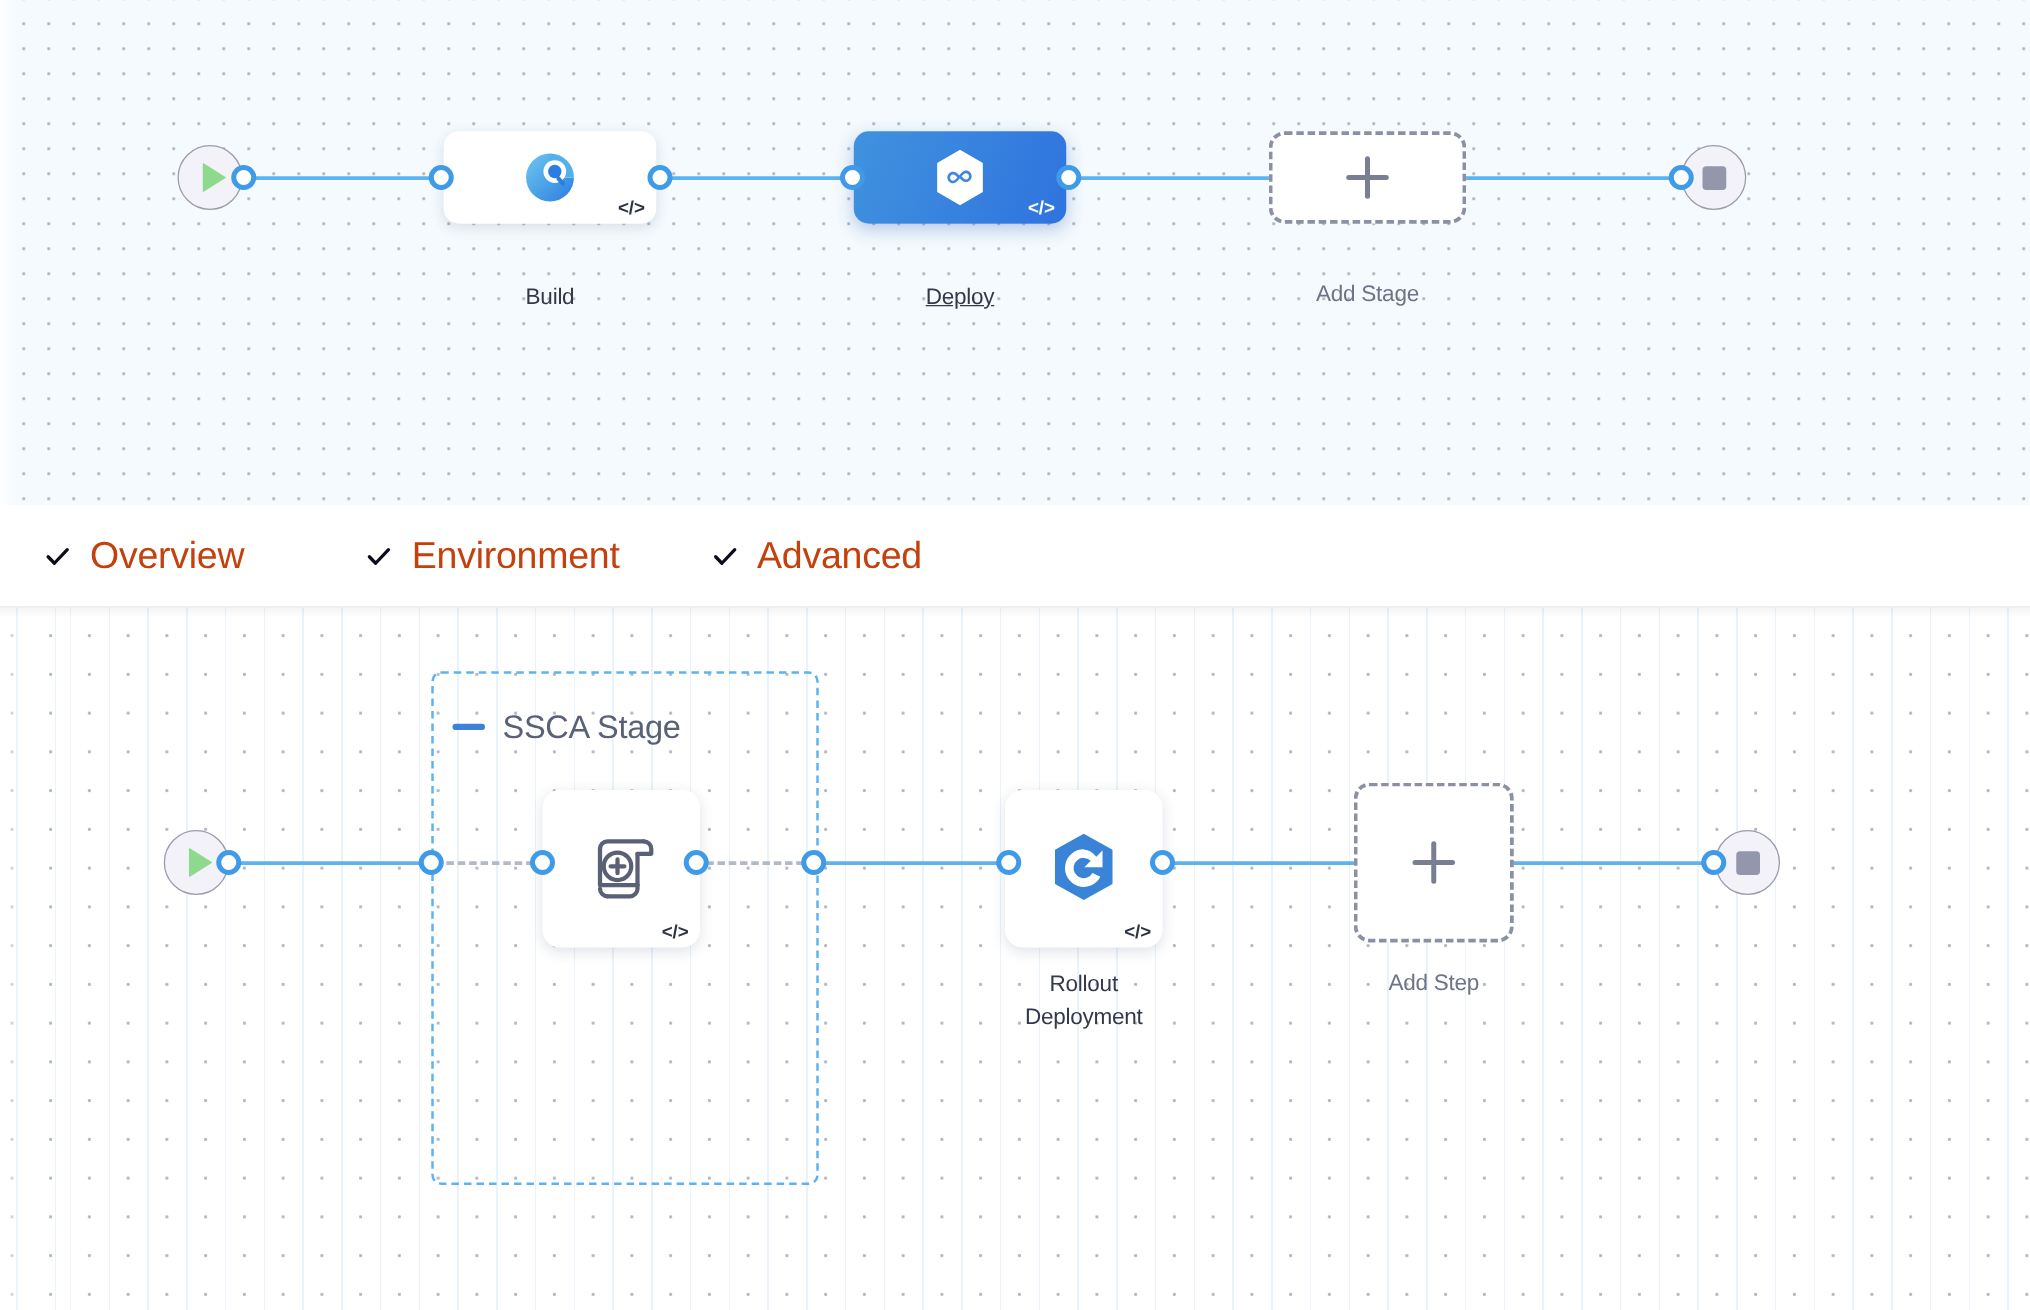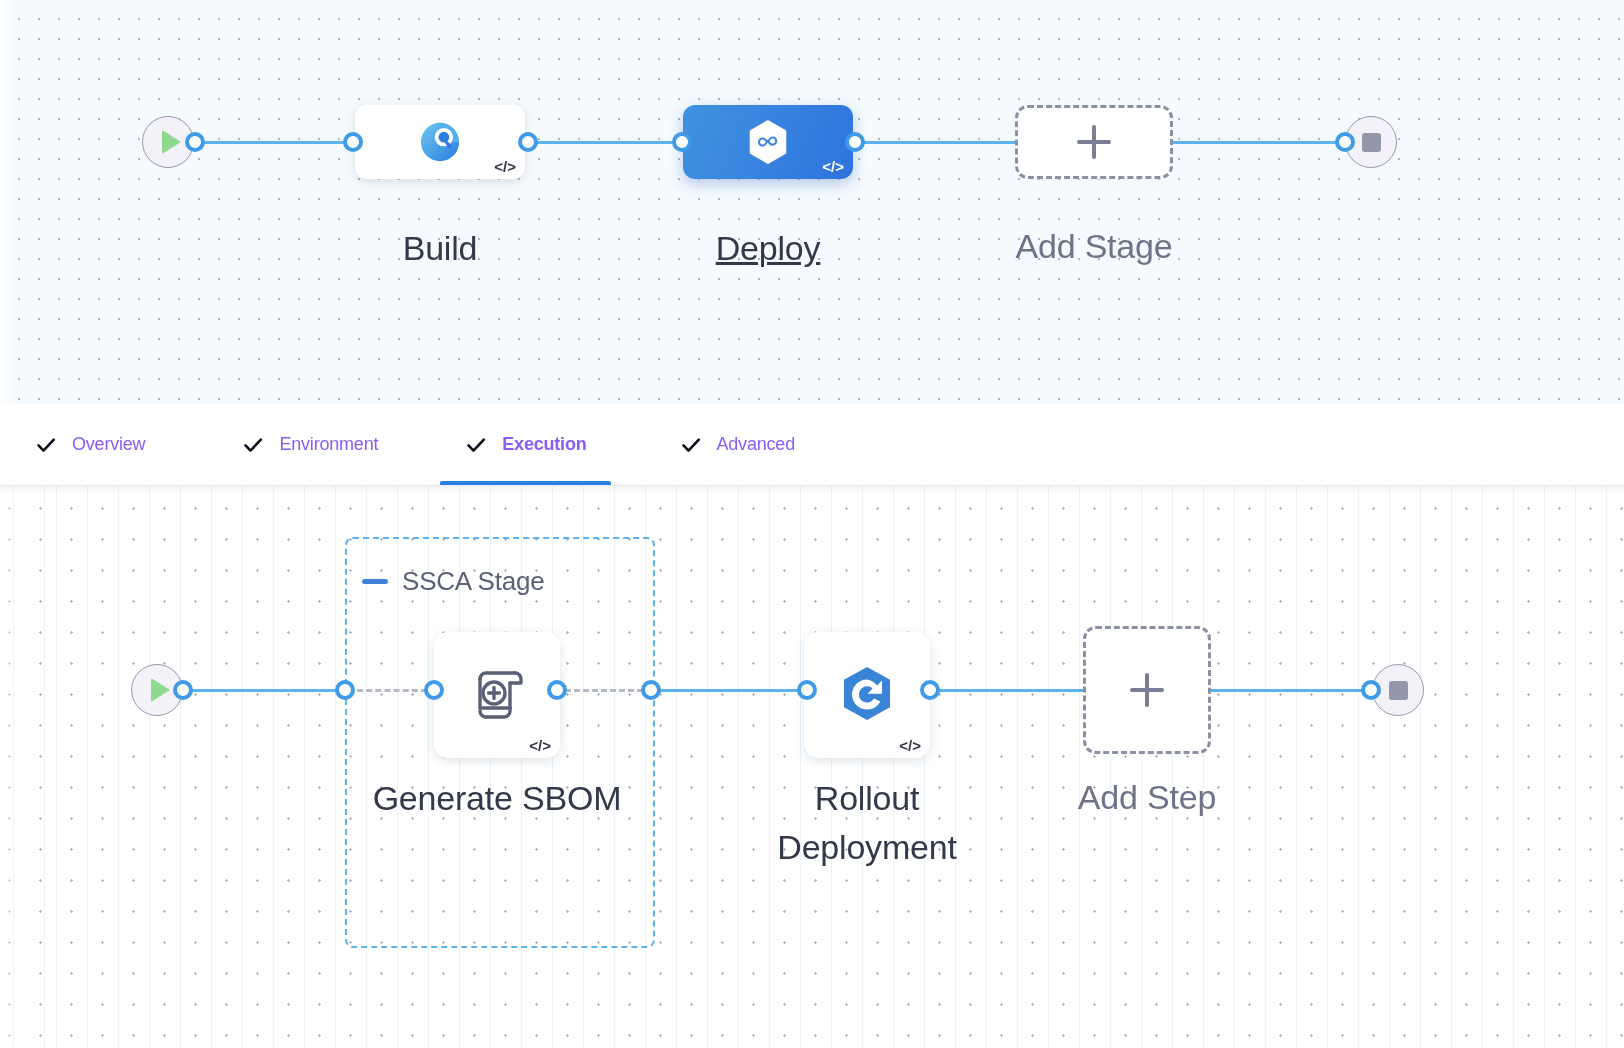--- a/index.html
+++ b/index.html
@@ -64,21 +64,21 @@
     padding: 0 4px;
     cursor: pointer;
   }
   .tab .tab-check {
     width: 24px; height: 24px;
     display: inline-flex; align-items: center; justify-content: center;
     color: #0b0e1a;
   }
   .tab .tab-check svg { display: block; }
   .tab .tab-label {
-    font-size: 18px; color: #8b5cf6; letter-spacing: -0.2px;
+    font-size: 30px; color: #c2410c; letter-spacing: -0.2px;
     white-space: nowrap;
   }
   .tab.active .tab-label { font-weight: 700; }
   .tab.active::after {
     content: ""; position: absolute; left: 0; right: 0; bottom: 0;
     height: 4px; background: #2b7fe0; border-radius: 2px 2px 0 0;
   }
 
   
   .line {
@@ -151,21 +151,21 @@
   }
   .plus::before, .plus::after {
     content: ""; position: absolute; background: #797e93; border-radius: 2px;
   }
   .plus::before { left: 0; top: 15px; width: 34px; height: 4px; }
   .plus::after  { top: 0; left: 15px; width: 4px; height: 34px; }
 
   
   .caption {
     position: absolute; text-align: center;
-    font-size: 34px; color: #33384a; letter-spacing: -0.2px;
+    font-size: 18px; color: #33384a; letter-spacing: -0.2px;
     line-height: 1.45; z-index: 3;
   }
   .caption.muted { color: #6e7388; }
 
   
   .step-node {
     position: absolute; width: 126px; height: 126px;
     border-radius: 14px; background: #ffffff;
     box-shadow: 0 3px 11px rgba(40,55,90,0.14);
     display: flex; align-items: center; justify-content: center;
@@ -261,28 +261,20 @@
       <span class="tab-label">Overview</span>
     </div>
     <div class="tab" style="margin-left:88px;">
       <span class="tab-check">
         <svg width="26" height="26" viewBox="0 0 24 24">
             <path d="M4.5 12.4l5 5.2L19.8 6.7" fill="none" stroke="currentColor" stroke-width="2.6" stroke-linecap="round" stroke-linejoin="round"></path>
           </svg>
       </span>
       <span class="tab-label">Environment</span>
     </div>
-    <div class="tab active" style="margin-left:58px; padding:0 24px;">
-      <span class="tab-check">
-        <svg width="26" height="26" viewBox="0 0 24 24">
-            <path d="M4.5 12.4l5 5.2L19.8 6.7" fill="none" stroke="currentColor" stroke-width="2.6" stroke-linecap="round" stroke-linejoin="round"></path>
-          </svg>
-      </span>
-      <span class="tab-label">Execution</span>
-    </div>
     <div class="tab" style="margin-left:64px;text-align:center;">
       <span class="tab-check">
         <svg width="26" height="26" viewBox="0 0 24 24">
             <path d="M4.5 12.4l5 5.2L19.8 6.7" fill="none" stroke="currentColor" stroke-width="2.6" stroke-linecap="round" stroke-linejoin="round"></path>
           </svg>
       </span>
       <span class="tab-label">Advanced</span>
     </div>
   </div>
 
@@ -320,21 +312,20 @@
           <path d="M54 14a6 6 0 0 1 6 6v4h-11"></path>
           <path d="M49 24v25"></path>
           <circle cx="33" cy="34" r="11"></circle>
           <path d="M33 28.5v11M27.5 34h11"></path>
         </g>
       </svg>
       <span class="code-badge">&lt;/&gt;</span>
     </div>
     <div class="port" style="left:424px; top:196px;"></div>
     <div class="port" style="left:547px; top:196px;"></div>
-    <div class="caption" style="left:367px; top:290px; width:260px;">Generate SBOM</div>
 
     <div class="step-node" style="left:804px; top:148px;">
       <svg width="66" height="66" viewBox="0 0 66 66">
         <path d="M33 5 L56 17.8 L56 45.2 L33 58 L10 45.2 L10 17.8 Z" fill="#3a84d8"></path>
         <path d="M33 17.5a15 15 0 1 0 13.3 21.9l-6.3-3a8.1 8.1 0 1 1-7-12.1 8 8 0 0 1 5.6 2.3l-5.1 5.1H48V18.4l-5 5A14.9 14.9 0 0 0 33 17.5z" fill="#ffffff"></path>
       </svg>
       <span class="code-badge">&lt;/&gt;</span>
     </div>
     <div class="port" style="left:797px; top:196px;"></div>
     <div class="port" style="left:920px; top:196px;"></div>

